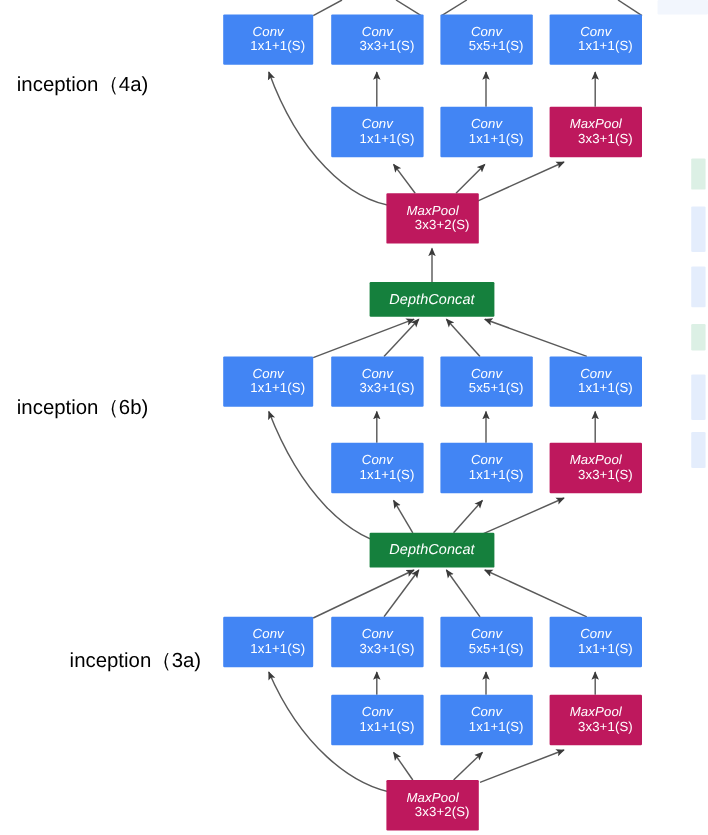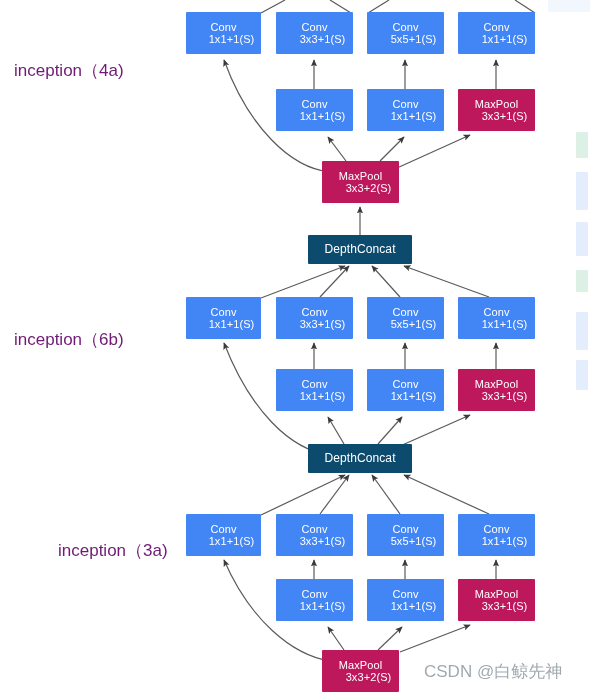--- a/index.html
+++ b/index.html
@@ -31,29 +31,29 @@
     display: flex;
     flex-direction: column;
     align-items: center;
     justify-content: center;
     color: #ffffff;
     text-align: center;
     line-height: 1.12;
     border-radius: 1px;
     z-index: 3;
   }
-  .node .l1 { font-size: 11px; letter-spacing: .1px; }
+  .node .l1 { font-size: 11px; letter-spacing: .1px; font-style: italic; }
   .node .l2 { font-size: 11px; letter-spacing: .1px; margin-left: 16px; }
   .node.conv   { background: #4285f4; }
   .node.pool   { background: #be185d; }
-  .node.concat { background: #0c4a6e; }
+  .node.concat { background: #15803d; }
   .node.concat .l1 { font-size: 12px; }
   .stage-label {
     position: absolute;
-    color: #701a75;
+    color: #000000;
     font-size: 17px;
     white-space: nowrap;
     z-index: 3;
   }
   .ghost-strip {
     position: absolute;
     top: 0;
     right: 0;
     width: 14px;
     height: 696px;
@@ -267,14 +267,13 @@
         <div class="l2">3x3+2(S)</div>
       </div>
     </div>
 
   <div id="labels-layer">
       <div class="stage-label" style="left: 14px; top: 59px;">inception（4a)</div>
       <div class="stage-label" style="left: 14px; top: 328px;">inception（6b)</div>
       <div class="stage-label" style="left: 58px; top: 539px;">inception（3a)</div>
     </div>
 
-  <div class="wm-csdn">CSDN @白鲸先神</div>
 </div>
 
 </body></html>

